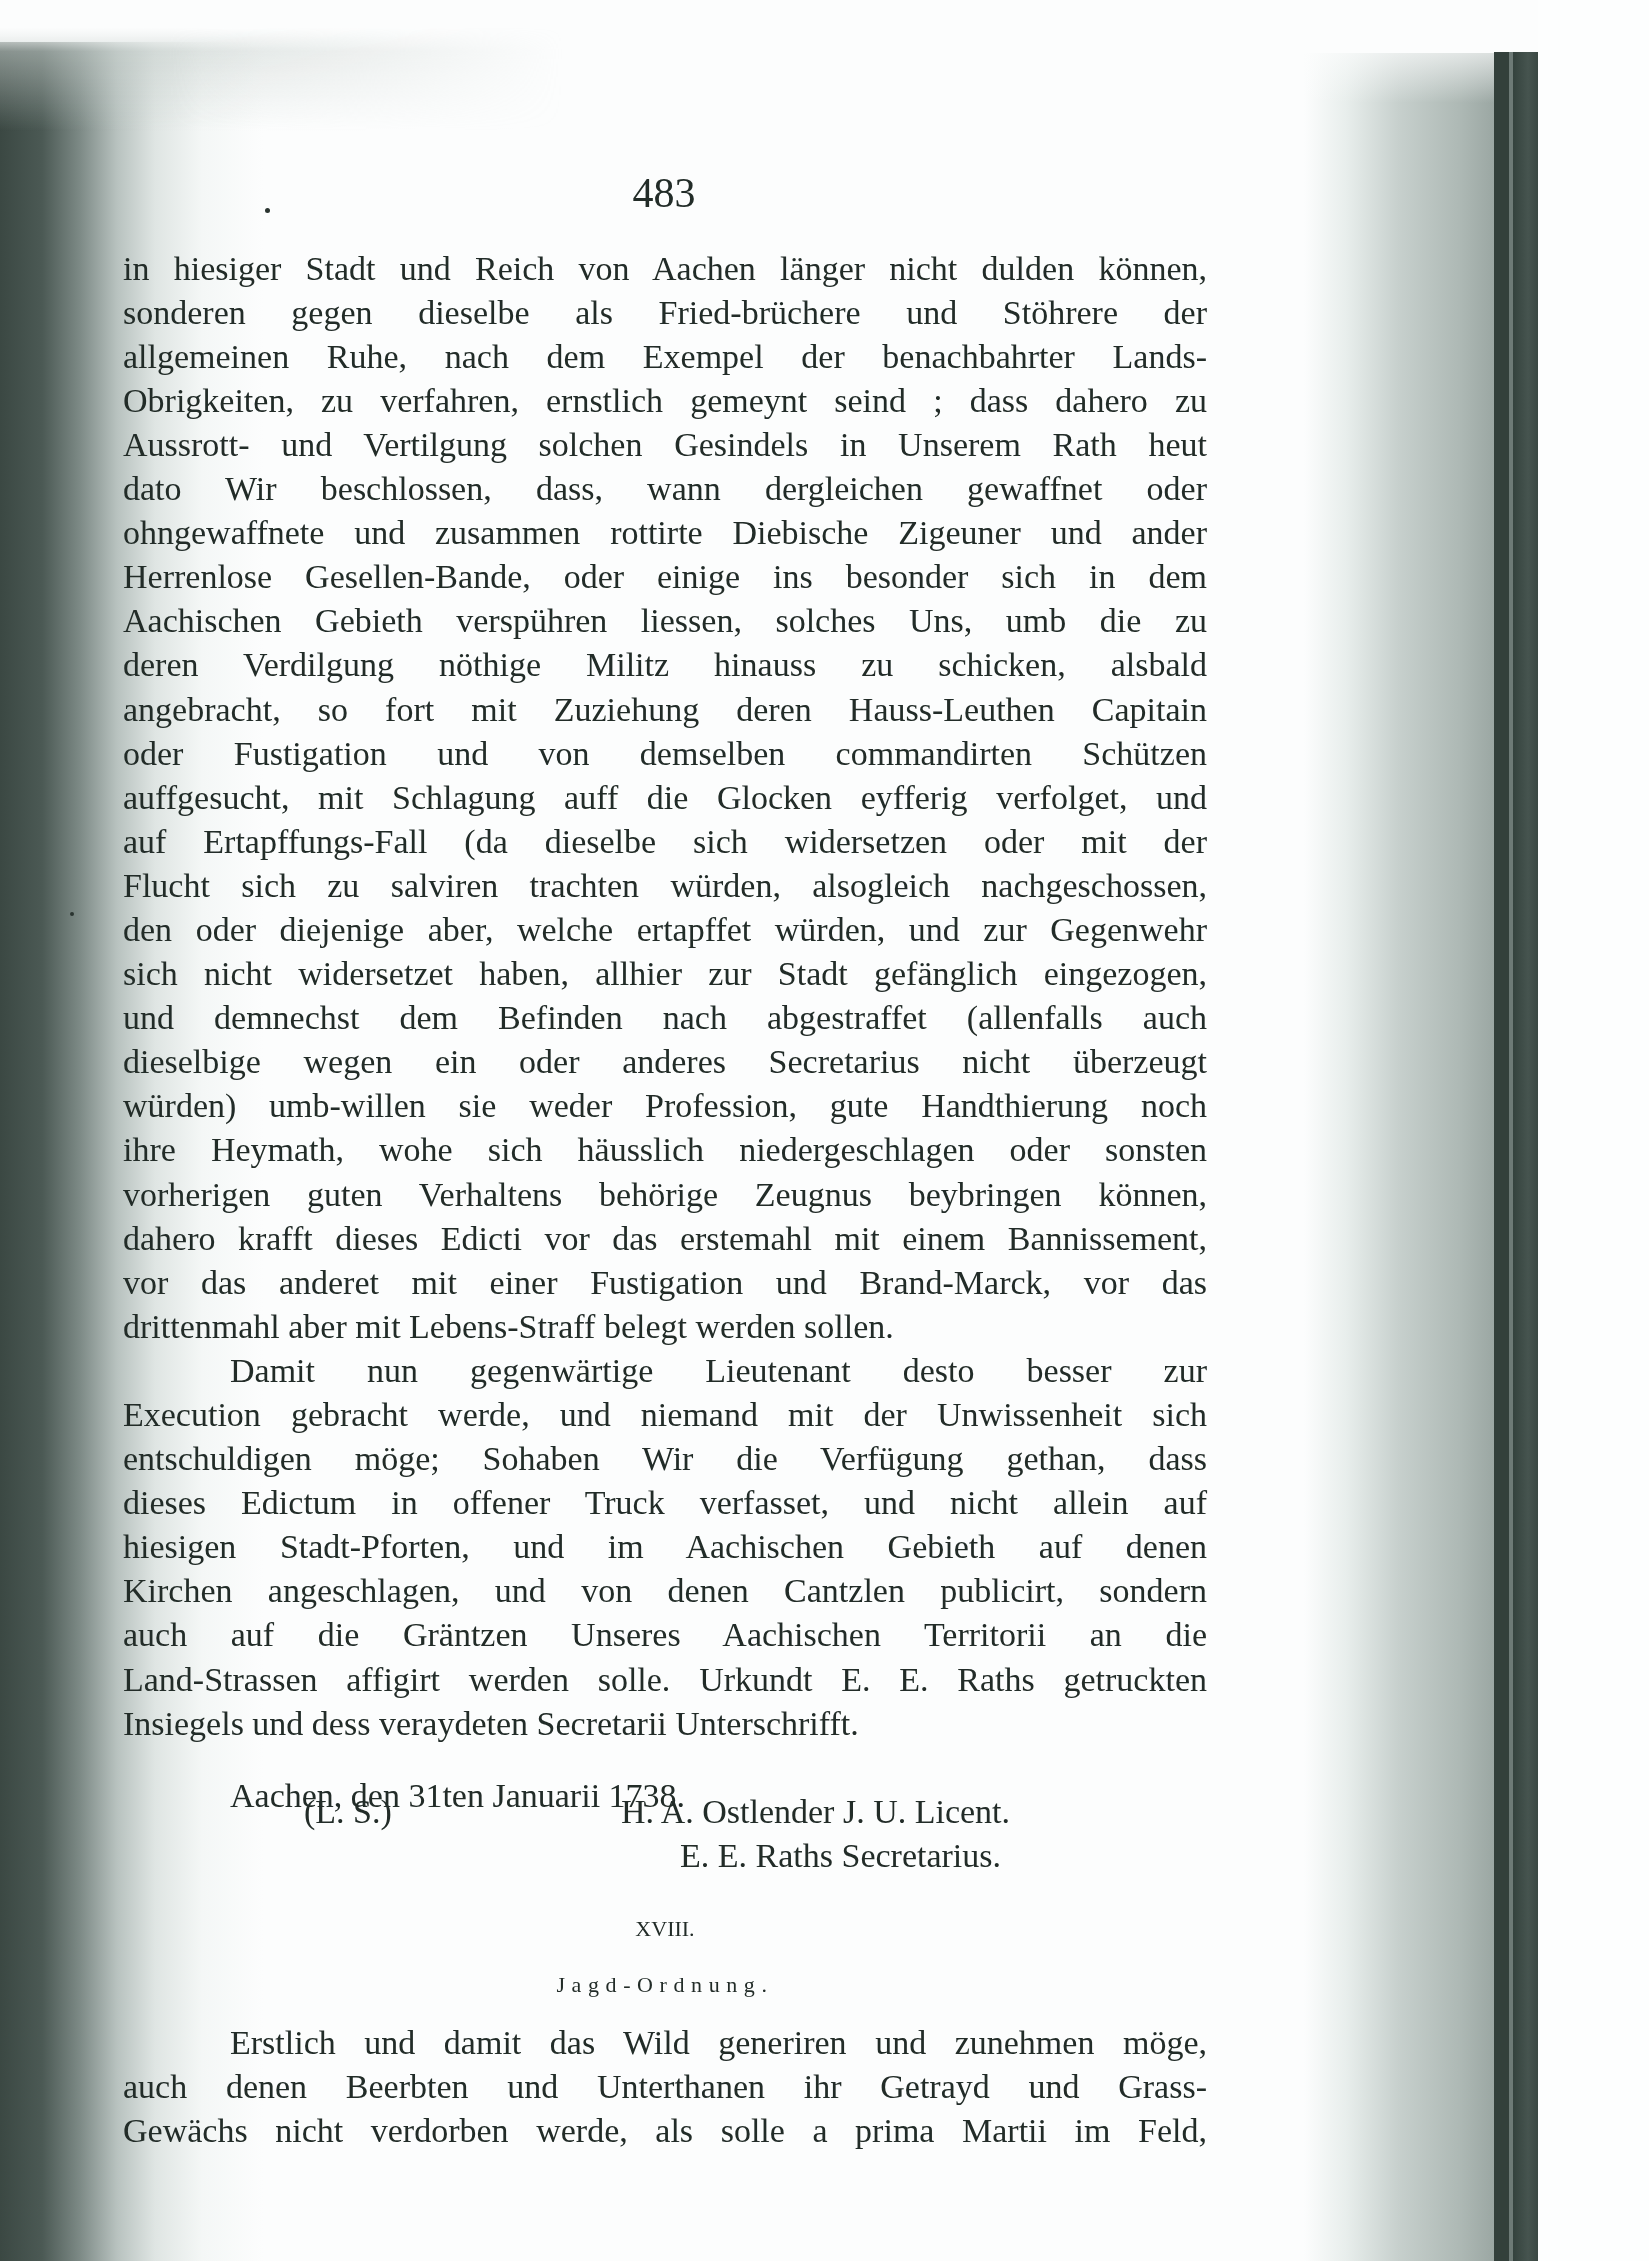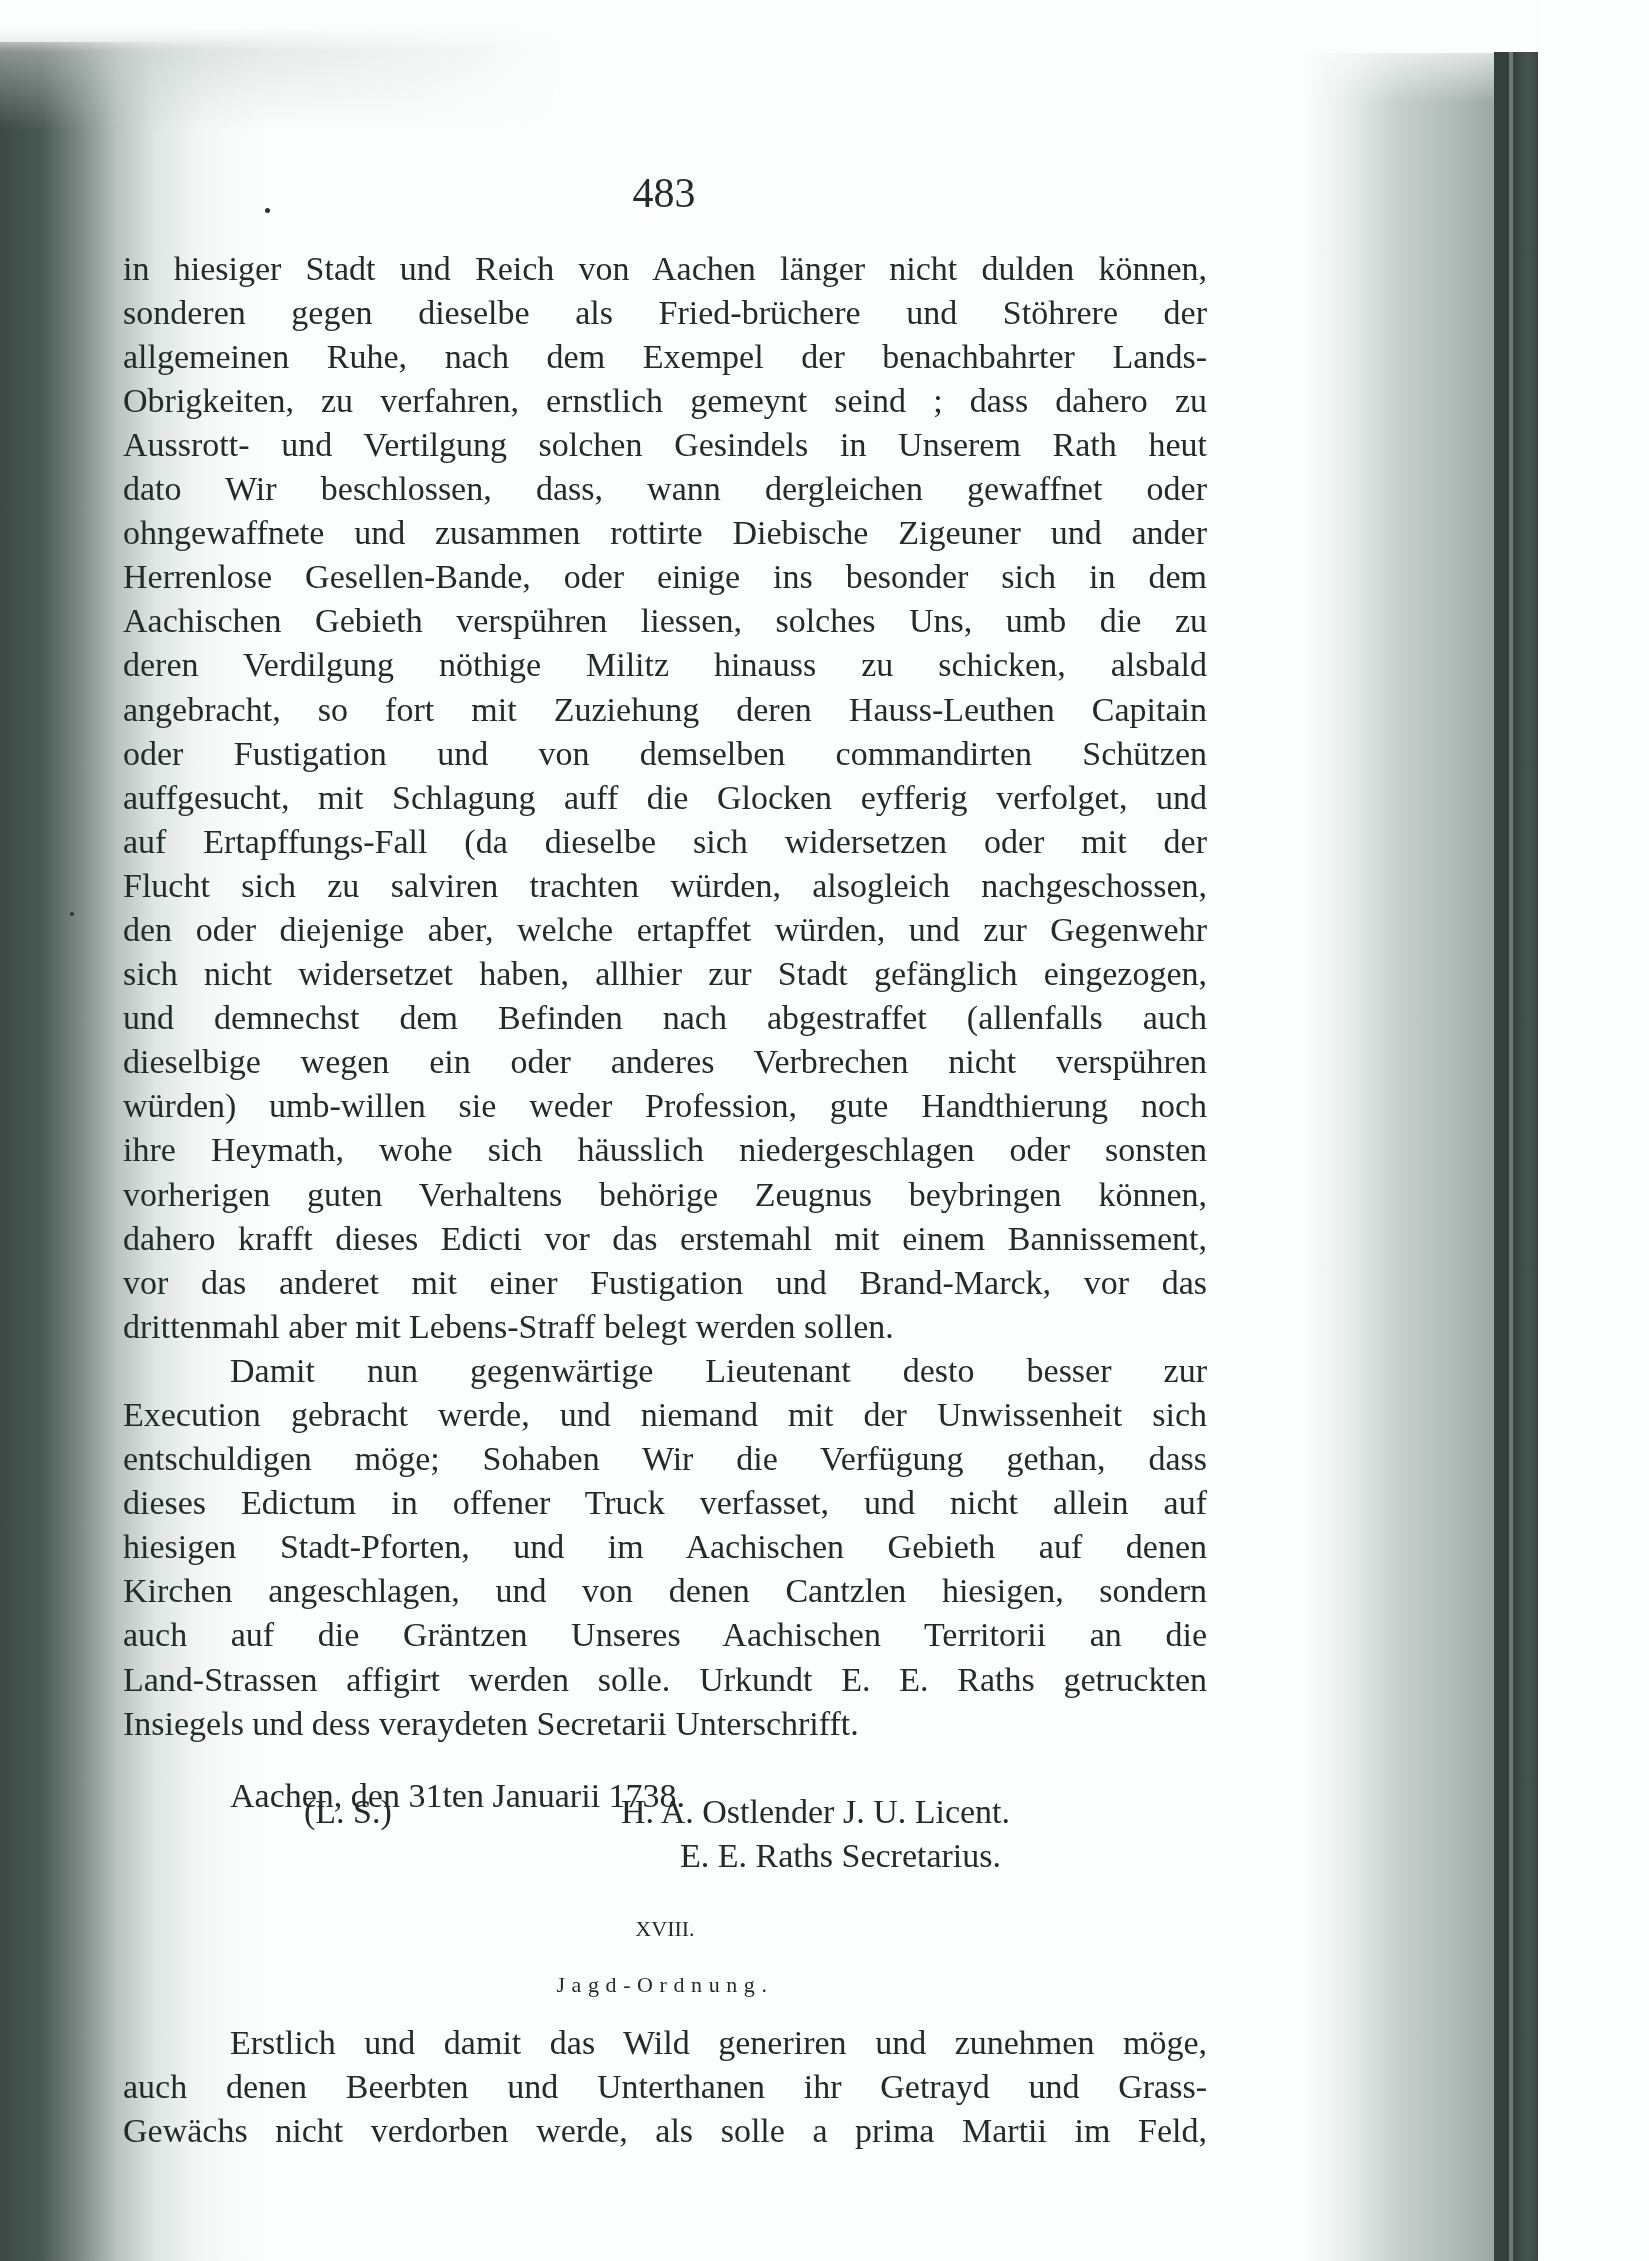--- a/index.html
+++ b/index.html
@@ -94,34 +94,34 @@
   <div class="line j" style="top:600px">Aachischen Gebieth verspühren liessen, solches Uns, umb die zu</div>
   <div class="line j" style="top:644px">deren Verdilgung nöthige Militz hinauss zu schicken, alsbald</div>
   <div class="line j" style="top:689px">angebracht, so fort mit Zuziehung deren Hauss-Leuthen Capitain</div>
   <div class="line j" style="top:733px">oder Fustigation und von demselben commandirten Schützen</div>
   <div class="line j" style="top:777px">auffgesucht, mit Schlagung auff die Glocken eyfferig verfolget, und</div>
   <div class="line j" style="top:821px">auf Ertapffungs-Fall (da dieselbe sich widersetzen oder mit der</div>
   <div class="line j" style="top:865px">Flucht sich zu salviren trachten würden, alsogleich nachgeschossen,</div>
   <div class="line j" style="top:909px">den oder diejenige aber, welche ertapffet würden, und zur Gegenwehr</div>
   <div class="line j" style="top:953px">sich nicht widersetzet haben, allhier zur Stadt gefänglich eingezogen,</div>
   <div class="line j" style="top:997px">und demnechst dem Befinden nach abgestraffet (allenfalls auch</div>
-  <div class="line j" style="top:1041px">dieselbige wegen ein oder anderes Verbrechen nicht verspühren</div>
+  <div class="line j" style="top:1041px">dieselbige wegen ein oder anderes Secretarius nicht überzeugt</div>
   <div class="line j" style="top:1085px">würden) umb-willen sie weder Profession, gute Handthierung noch</div>
   <div class="line j" style="top:1129px">ihre Heymath, wohe sich häusslich niedergeschlagen oder sonsten</div>
   <div class="line j" style="top:1174px">vorherigen guten Verhaltens behörige Zeugnus beybringen können,</div>
   <div class="line j" style="top:1218px">dahero krafft dieses Edicti vor das erstemahl mit einem Bannissement,</div>
   <div class="line j" style="top:1262px">vor das anderet mit einer Fustigation und Brand-Marck, vor das</div>
   <div class="line left" style="top:1306px">drittenmahl aber mit Lebens-Straff belegt werden sollen.</div>
 
   <div class="line j indent" style="top:1350px">Damit nun gegenwärtige Lieutenant desto besser zur</div>
   <div class="line j" style="top:1394px">Execution gebracht werde, und niemand mit der Unwissenheit sich</div>
   <div class="line j" style="top:1438px">entschuldigen möge; Sohaben Wir die Verfügung gethan, dass</div>
   <div class="line j" style="top:1482px">dieses Edictum in offener Truck verfasset, und nicht allein auf</div>
   <div class="line j" style="top:1526px">hiesigen Stadt-Pforten, und im Aachischen Gebieth auf denen</div>
-  <div class="line j" style="top:1570px">Kirchen angeschlagen, und von denen Cantzlen hiesigen, sondern</div>
+  <div class="line j" style="top:1570px">Kirchen angeschlagen, und von denen Cantzlen publicirt, sondern</div>
   <div class="line j" style="top:1614px">auch auf die Gräntzen Unseres Aachischen Territorii an die</div>
   <div class="line j" style="top:1659px">Land-Strassen affigirt werden solle. Urkundt E. E. Raths getruckten</div>
   <div class="line left" style="top:1703px">Insiegels und dess veraydeten Secretarii Unterschrifft.</div>
 
   <div class="line left" style="top:1747px; left:230px;margin-top:28px;">Aachen, den 31ten Januarii 1738.</div>
   <div class="line left" style="top:1791px; left:272px;margin-left:32px;">(L. S.)</div>
   <div class="line left" style="top:1791px; left:621px;">H. A. Ostlender J. U. Licent.</div>
   <div class="line left" style="top:1835px; left:680px;">E. E. Raths Secretarius.</div>
 </div>
 

